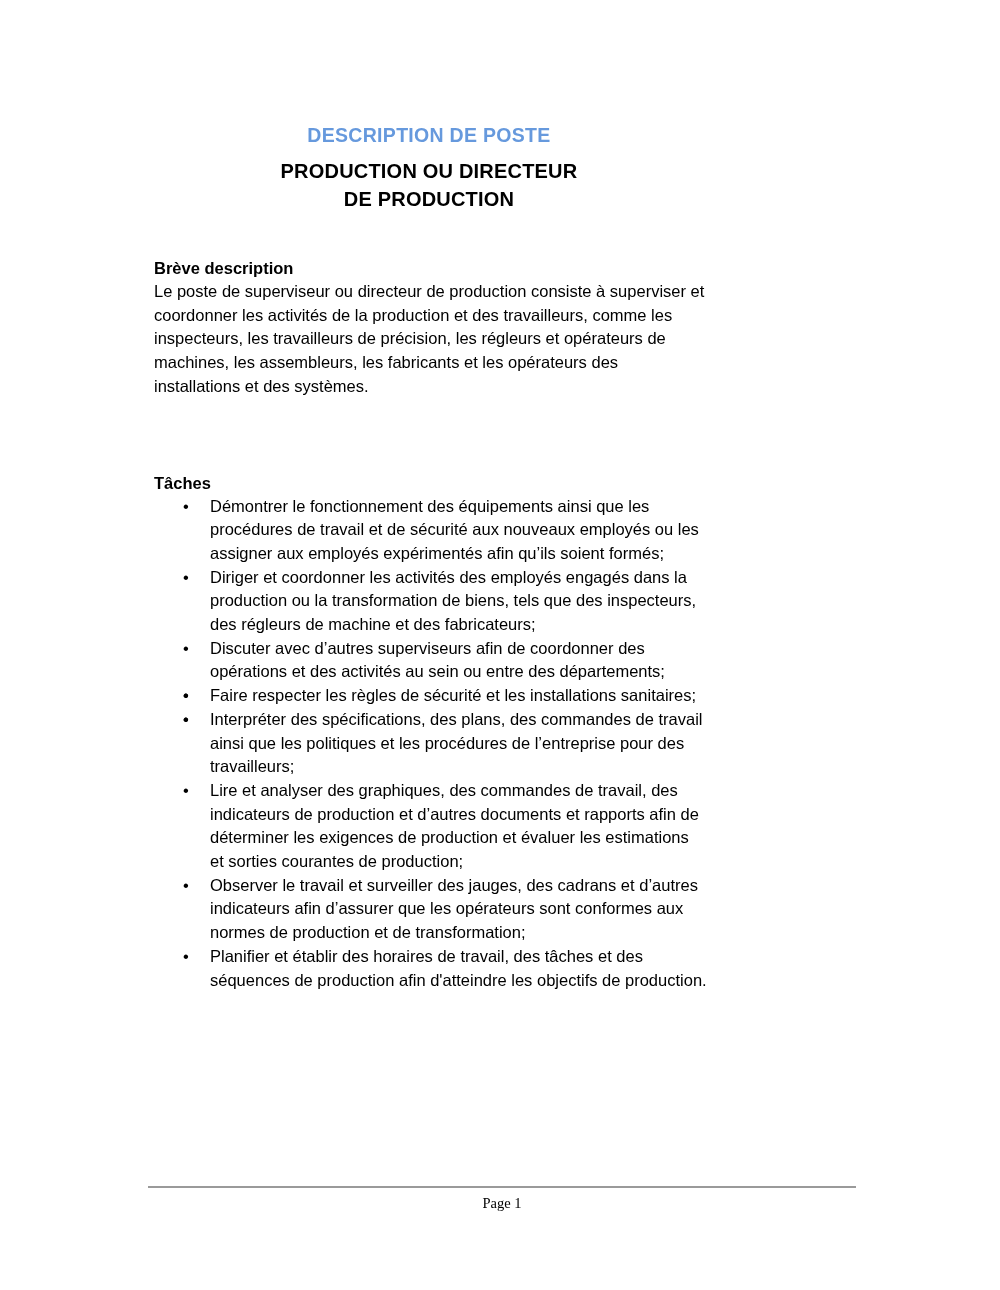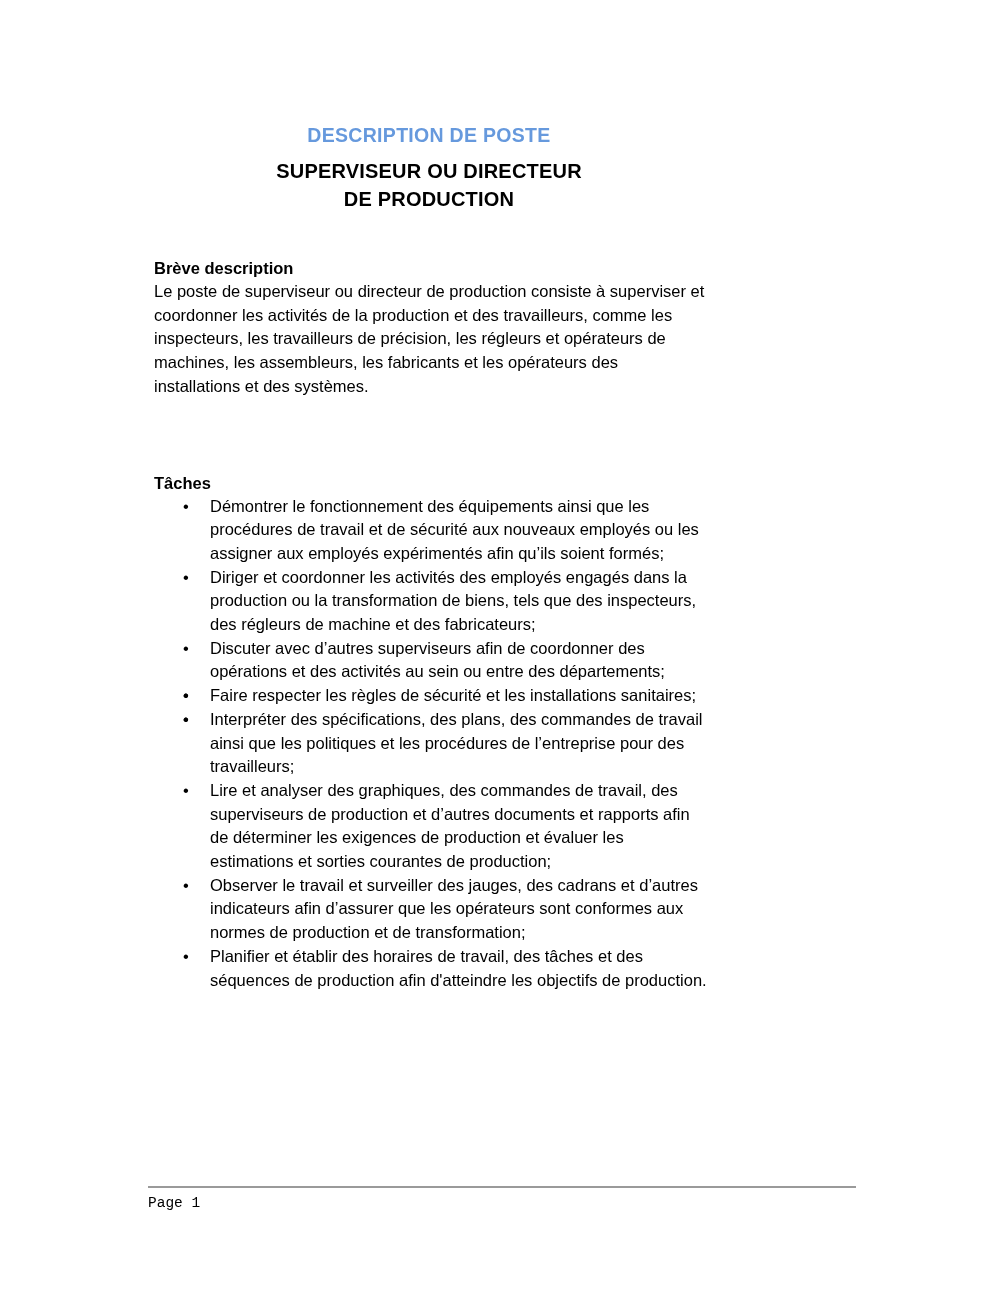--- a/index.html
+++ b/index.html
@@ -119,37 +119,37 @@
 
   .footer-rule {
     width: 100%;
     height: 2px;
     background: #9a9a9a;
     border: 0;
     margin: 0;
   }
 
   .footer-text {
-    font-family: Liberation Mono, monospace;
+    font-family: Liberation Serif, serif;
     font-size: 14.5px;
     line-height: 20px;
-    text-align: left;
+    text-align: center;
     margin: 5px 0 12px 0;
     color: #000000;
   }
 </style>
 </head>
 <body>
 
 <div class="page">
 
   <div class="title-block">
     <p class="doc-kicker">DESCRIPTION DE POSTE</p>
     <h1 class="doc-title">
-      <span class="line">SUPERVISEUR OU DIRECTEUR</span>
+      <span class="line">PRODUCTION OU DIRECTEUR</span>
       <span class="line">DE PRODUCTION</span>
     </h1>
   </div>
 
   <div class="content">
 
     <section class="section">
       <h2 class="section-heading">Brève description</h2>
       <p class="section-para">Le poste de superviseur ou directeur de production consiste à superviser et coordonner les activités de la production et des travailleurs, comme les inspecteurs, les travailleurs de précision, les régleurs et opérateurs de machines, les assembleurs, les fabricants et les opérateurs des installations et des systèmes.</p>
     </section>
@@ -159,21 +159,21 @@
     <section class="section">
       <h2 class="section-heading">Tâches</h2>
       <ul class="task-list">
           <li class="task-item"><span class="bullet">•</span><span>Démontrer le fonctionnement des équipements ainsi que les procédures de travail et de sécurité aux nouveaux employés ou les assigner aux employés expérimentés afin qu’ils soient formés;</span></li>
           <li class="task-item"><span class="bullet">•</span><span>Diriger et coordonner les activités des employés engagés dans la production ou la transformation de biens, tels que des inspecteurs, des régleurs de machine et des fabricateurs;</span></li>
           <li class="task-item"><span class="bullet">•</span><span>Discuter avec d’autres superviseurs afin de coordonner des opérations et des activités au sein ou entre des départements;</span></li>
           <li class="task-item"><span class="bullet">•</span></li>
           <li class="task-item"><span class="bullet">•</span><span>Faire respecter les règles de sécurité et les installations sanitaires;</span></li>
           <li class="task-item"><span class="bullet">•</span></li>
           <li class="task-item"><span class="bullet">•</span><span>Interpréter des spécifications, des plans, des commandes de travail ainsi que les politiques et les procédures de l’entreprise pour des travailleurs;</span></li>
-          <li class="task-item"><span class="bullet">•</span><span>Lire et analyser des graphiques, des commandes de travail, des superviseurs de production et d’autres documents et rapports afin de déterminer les exigences de production et évaluer les estimations et sorties courantes de production;</span></li>
+          <li class="task-item"><span class="bullet">•</span><span>Lire et analyser des graphiques, des commandes de travail, des indicateurs de production et d’autres documents et rapports afin de déterminer les exigences de production et évaluer les estimations et sorties courantes de production;</span></li>
           <li class="task-item"><span class="bullet">•</span><span>Observer le travail et surveiller des jauges, des cadrans et d’autres indicateurs afin d’assurer que les opérateurs sont conformes aux normes de production et de transformation;</span></li>
           <li class="task-item"><span class="bullet">•</span><span>Planifier et établir des horaires de travail, des tâches et des séquences de production afin d'atteindre les objectifs de production.</span></li>
         </ul>
     </section>
 
   </div>
 
   <div class="footer">
     <hr class="footer-rule">
     <p class="footer-text">Page 1</p>

